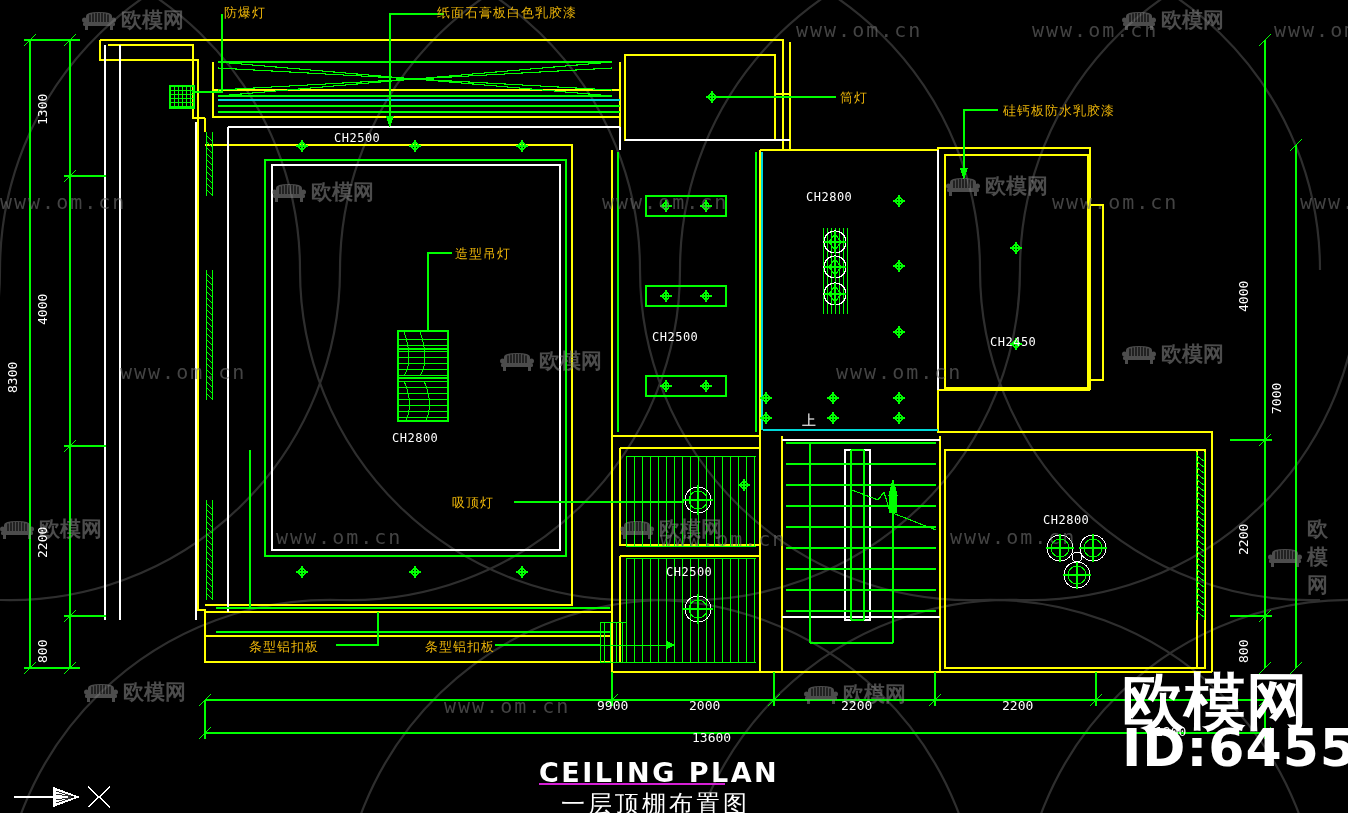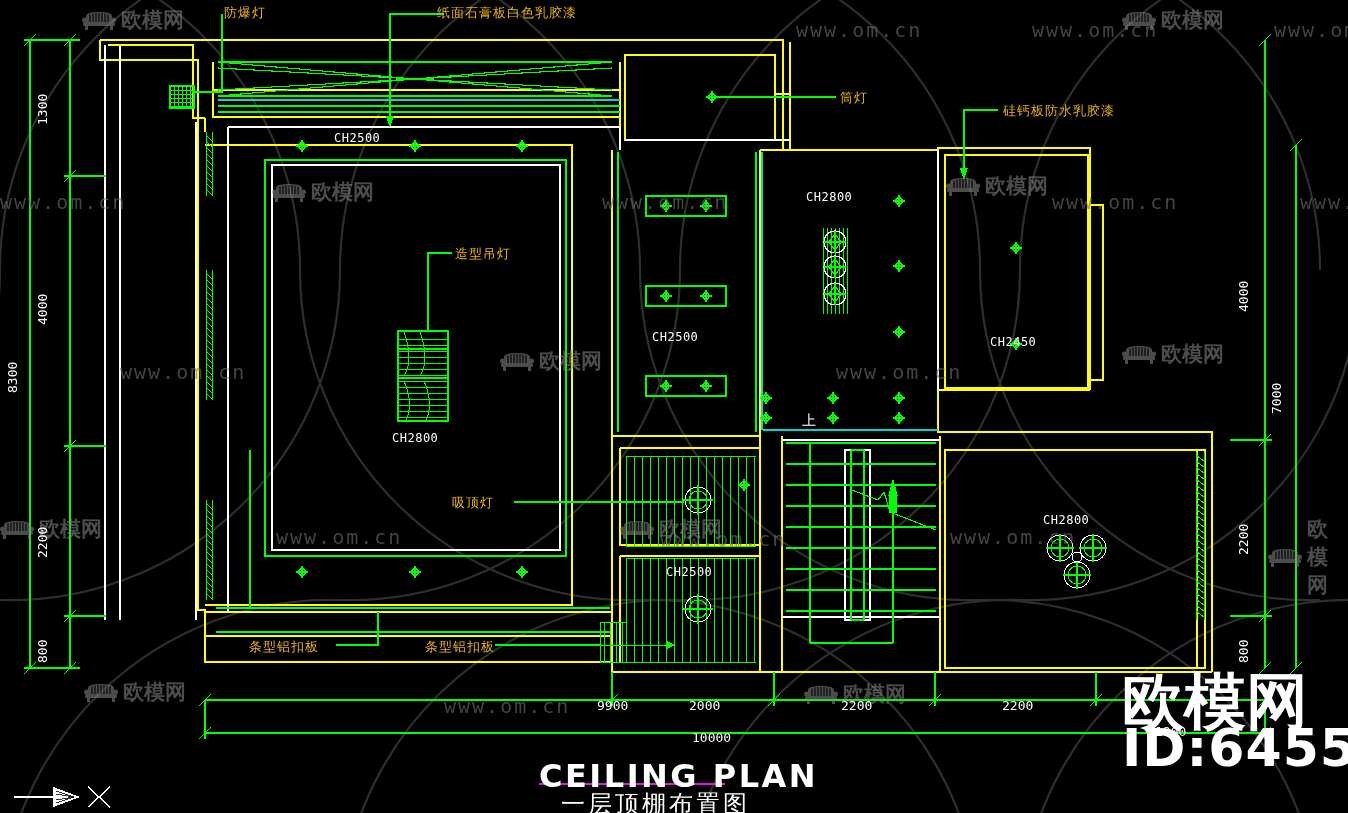--- a/index.html
+++ b/index.html
@@ -13,21 +13,21 @@
   .lbl-cn{color:#eab308;font-family:"DejaVu Sans","Liberation Sans",sans-serif;
           font-size:13px;letter-spacing:1px;}
   .ch{color:#ffffff;font-family:"DejaVu Sans Mono","Liberation Mono",monospace;
       font-size:12px;letter-spacing:.5px;}
   .dim{color:#ffffff;font-family:"DejaVu Sans Mono","Liberation Mono",monospace;
        font-size:13px;}
   .dim-v{transform:rotate(-90deg);transform-origin:left bottom;}
   .up-mark{color:#ffffff;font-family:"DejaVu Sans","Liberation Sans",sans-serif;font-size:14px;}
 
   .title-en{color:#ffffff;font-family:"DejaVu Sans","Liberation Sans",sans-serif;
-            font-size:32px;font-weight:bold;letter-spacing:2.5px;}
+            font-size:27px;font-weight:bold;letter-spacing:2.5px;}
   .title-cn{color:#ffffff;font-family:Liberation Sans, sans-serif;
             font-size:24px;letter-spacing:3px;}
 
   
   .wm{position:absolute;color:#6d6d6d;opacity:.62;white-space:nowrap;
       font-family:"DejaVu Sans Mono","Liberation Mono",monospace;font-size:20px;
       letter-spacing:2px;pointer-events:none;}
   .wm-logo{position:absolute;display:flex;align-items:center;gap:5px;
            opacity:.55;pointer-events:none;}
   .wm-logo .sofa{width:34px;height:20px;position:relative;}
@@ -685,21 +685,21 @@
       <div class="txt dim dim-v" style="left: 20px; top: 378px;">8300</div>
       <div class="txt dim dim-v" style="left: 1251px; top: 297px;">4000</div>
       <div class="txt dim dim-v" style="left: 1251px; top: 540px;">2200</div>
       <div class="txt dim dim-v" style="left: 1251px; top: 648px;">800</div>
       <div class="txt dim dim-v" style="left: 1284px; top: 399px;">7000</div>
       <div class="txt dim" style="left: 597px; top: 698px;">9900</div>
       <div class="txt dim" style="left: 689px; top: 698px;">2000</div>
       <div class="txt dim" style="left: 841px; top: 698px;">2200</div>
       <div class="txt dim" style="left: 1002px; top: 698px;">2200</div>
       <div class="txt dim" style="left: 1155px; top: 724px;">1800</div>
-      <div class="txt dim" style="left: 692px; top: 730px;">10000</div>
+      <div class="txt dim" style="left: 692px; top: 730px;">13600</div>
     </div>
 
   <div class="txt up-mark" style="left:802px;top:412px;">上</div>
 
   <div class="txt title-en" style="left:539px;top:757px;">CEILING PLAN</div>
   <div class="txt title-cn" style="left:561px;top:788px;">一层顶棚布置图</div>
 
   <div class="wm-big" style="left:1122px;top:660px;font-size:62px;letter-spacing:0px;">欧模网</div>
   <div class="wm-big" style="left:1122px;top:718px;font-size:52px;letter-spacing:1px;">ID:645550</div>
 </div>

